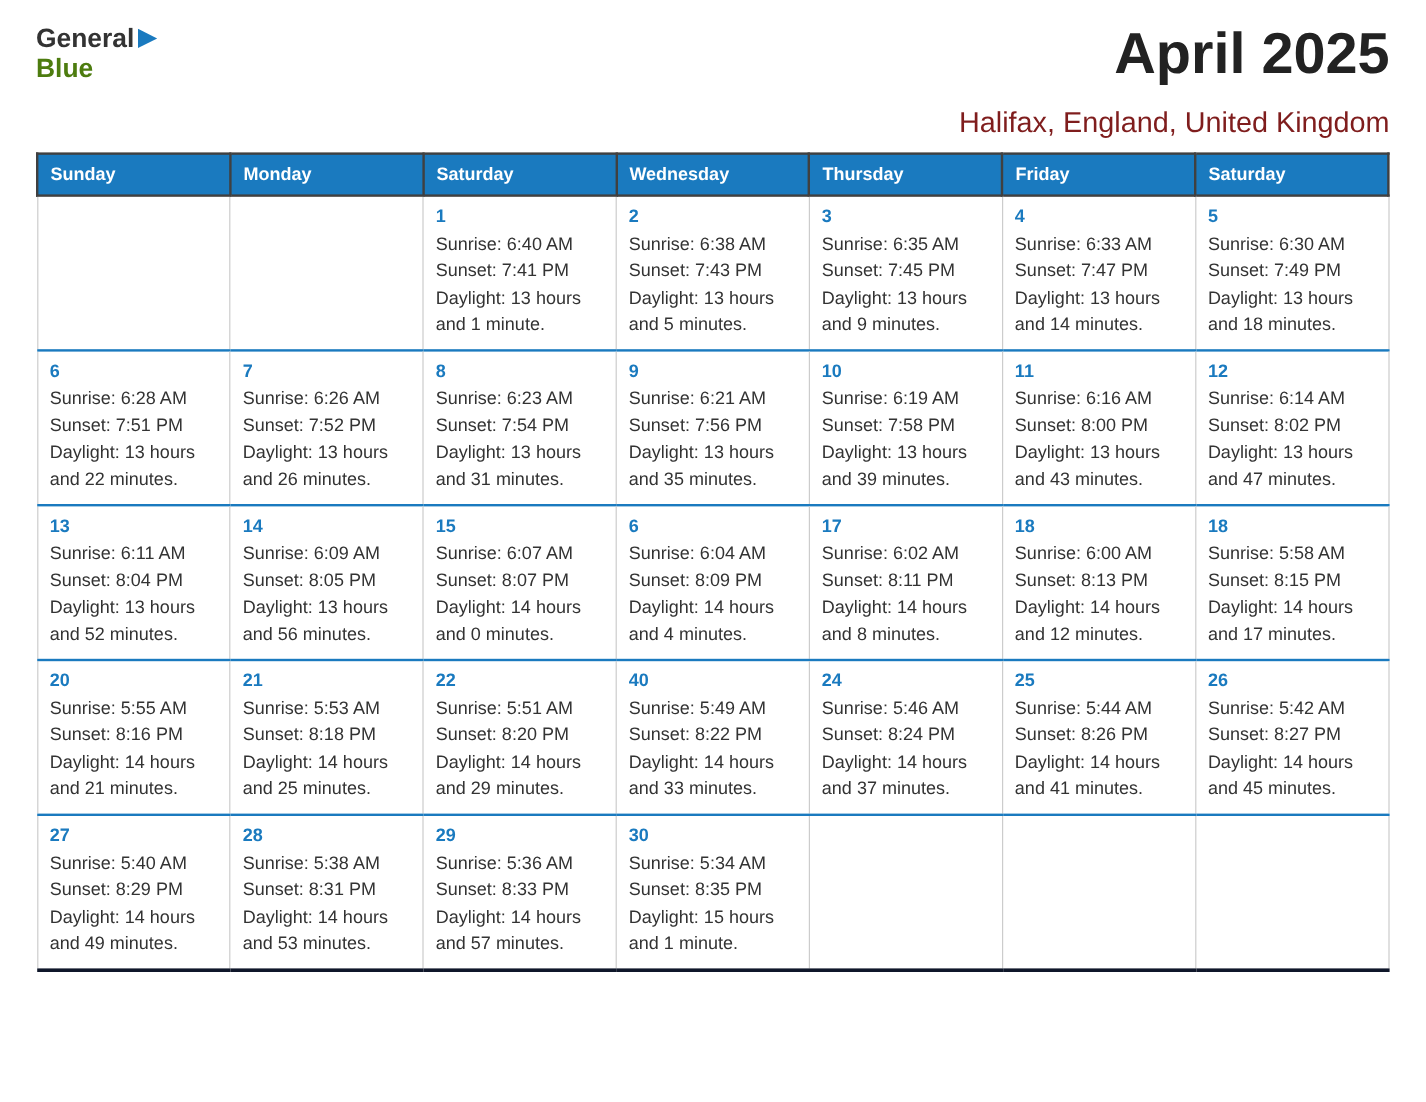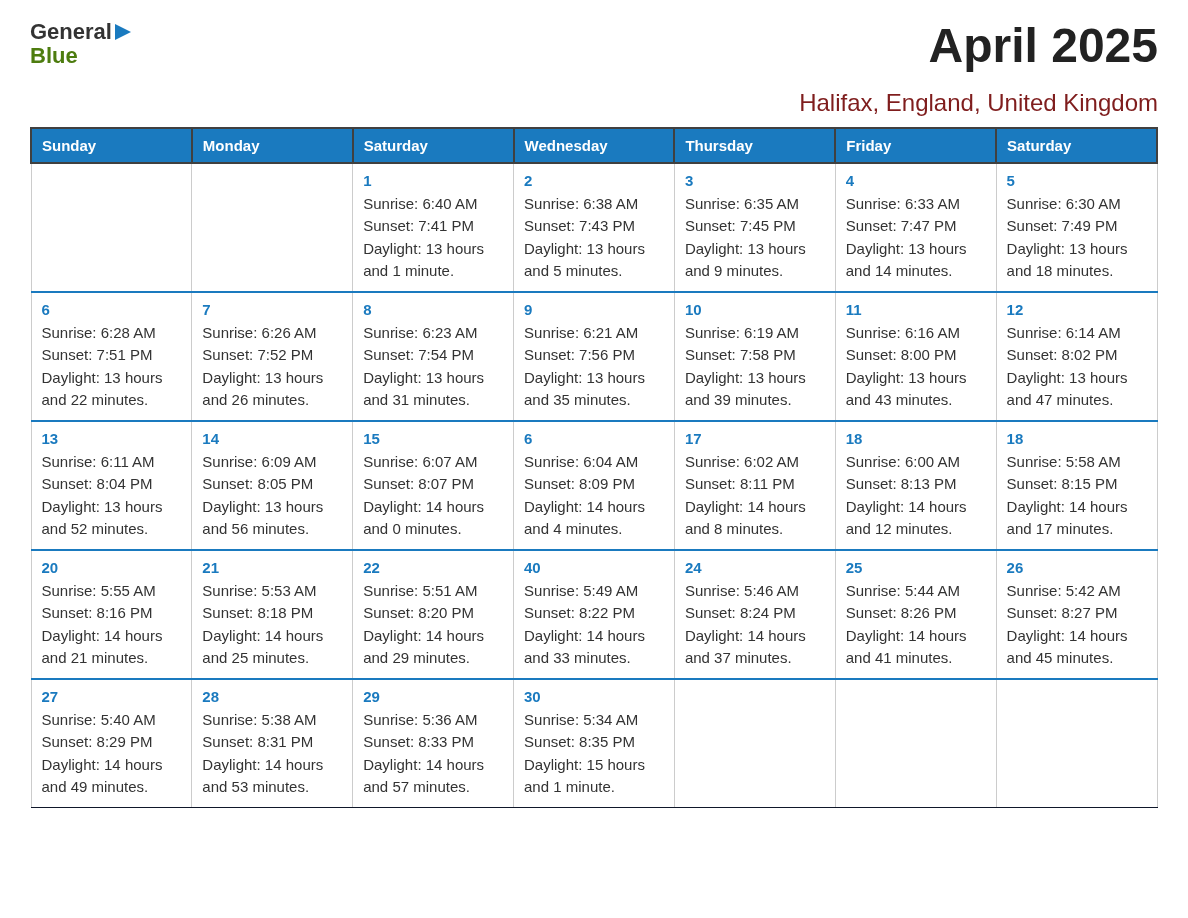--- a/index.html
+++ b/index.html
@@ -71,21 +71,21 @@
       color: #333;
       line-height: 1.5;
     }
     .empty-cell {
       background: #fff;
     }
     .calendar tbody tr td {
       border-bottom: 2px solid #1a7abf;
     }
     .calendar tbody tr:last-child td {
-      border-bottom: 1px solid #0f172a;
+      border-bottom: 3px solid #0f172a;
     }
   </style>
 </head>
 <body>
 
 <div class="header">
   <div class="logo">
     <div style="display:flex;align-items:flex-start;">
       <div style="display:flex;flex-direction:column;line-height:1.1;">
         <div style="display:flex;align-items:center;">

